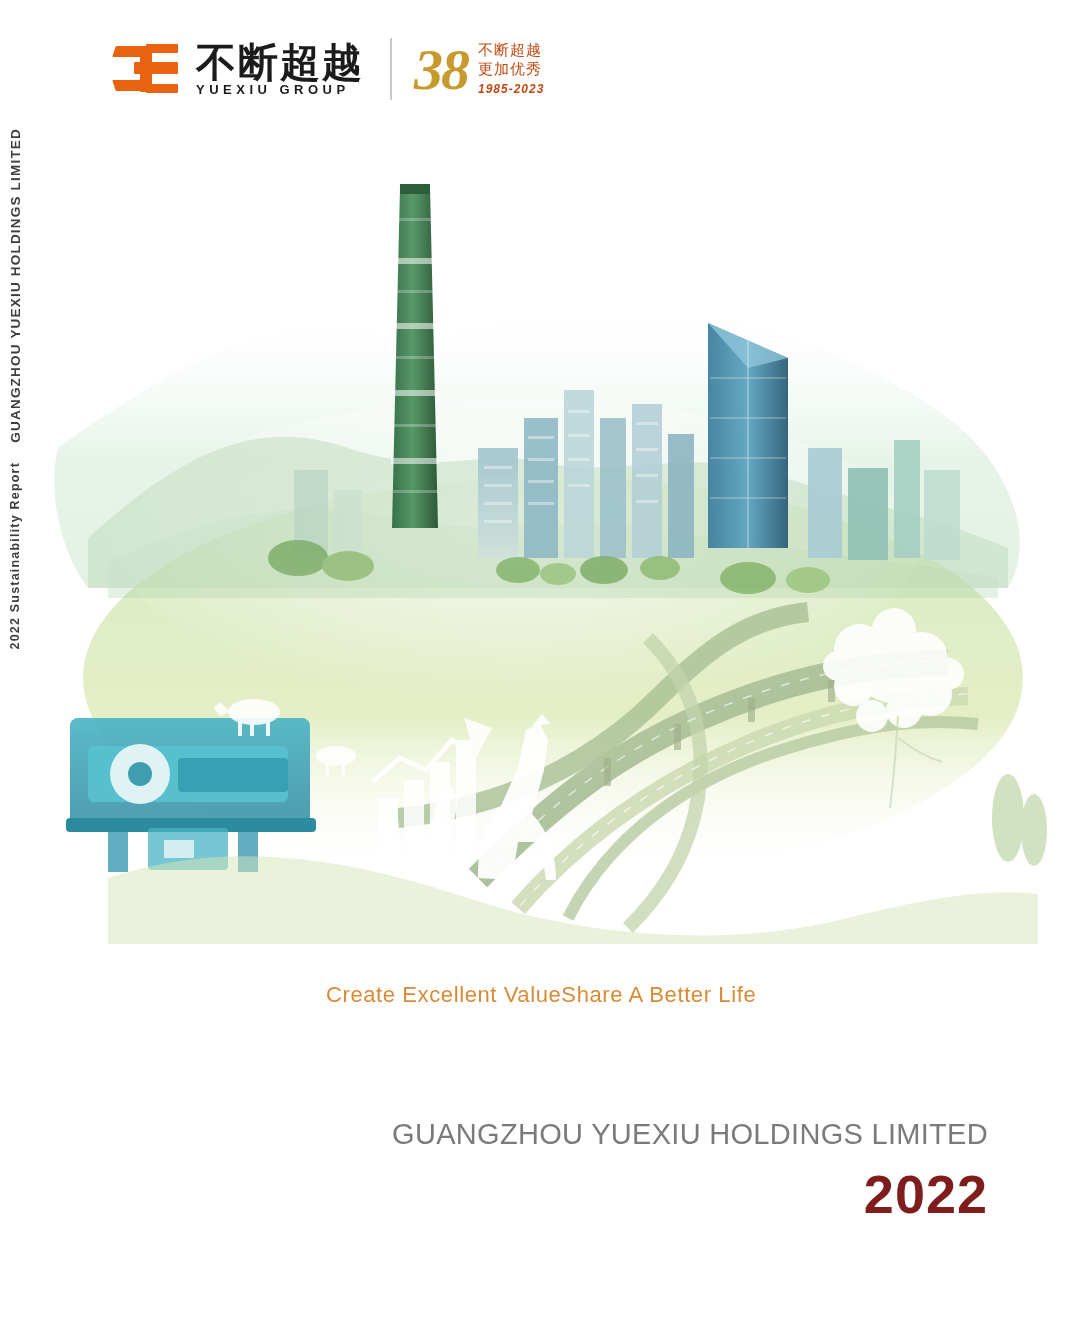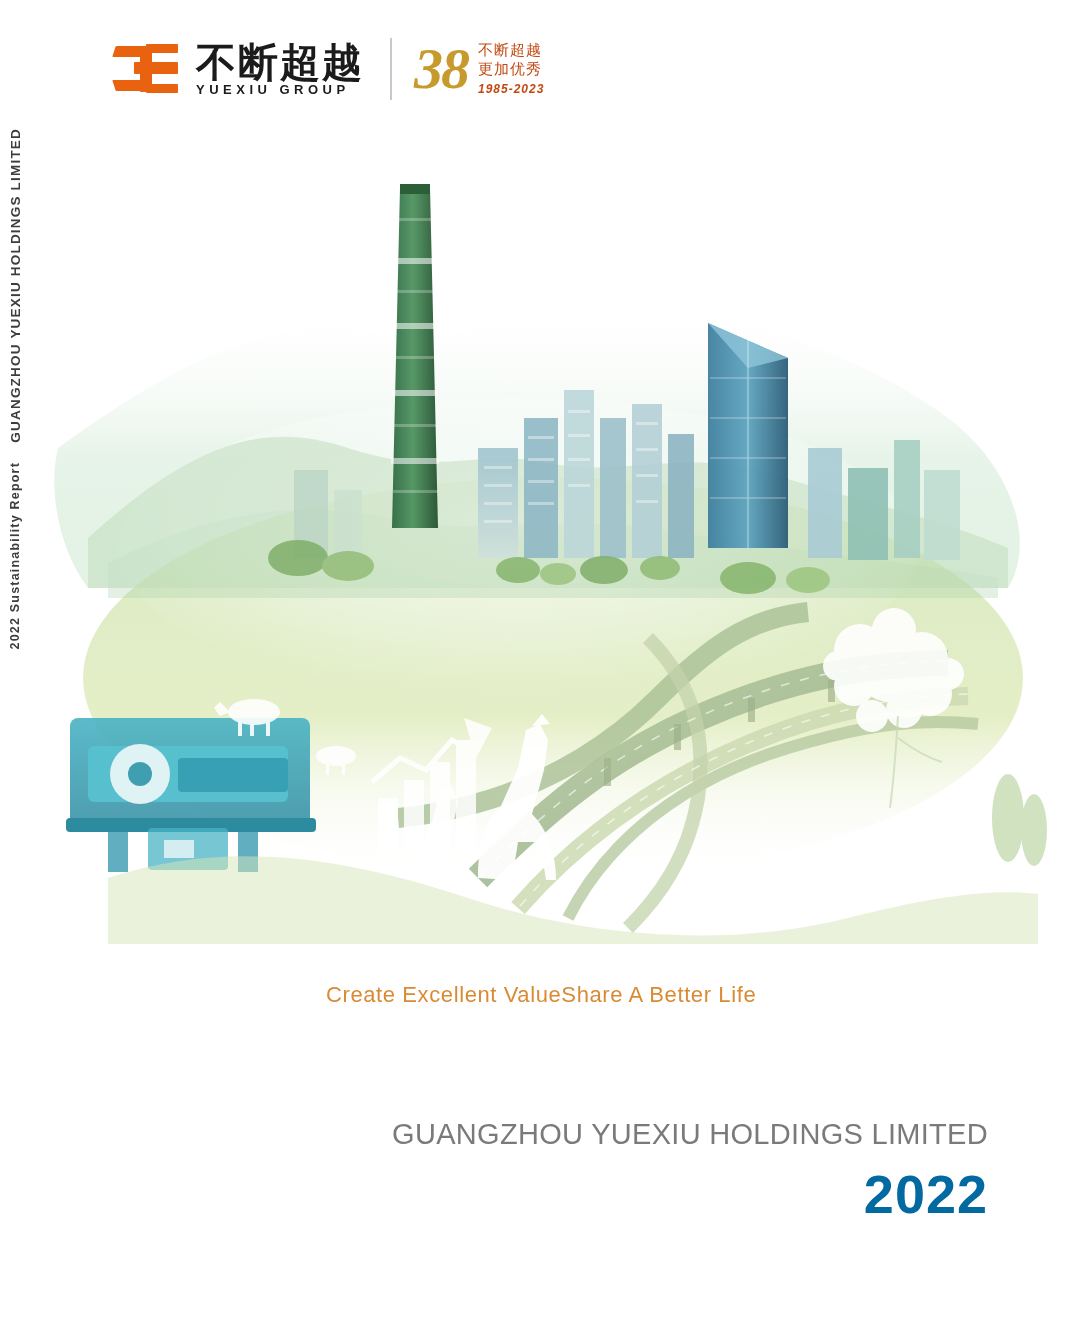--- a/index.html
+++ b/index.html
@@ -87,21 +87,21 @@
     letter-spacing: 4.5px;
   }
   .logo-divider {
     width: 2px;
     height: 62px;
     background: #c9c9c9;
     margin: 0 22px 0 26px;
   }
   .anniv {
     display: flex;
-    align-items: flex-start;
+    align-items: flex-end;
   }
   .anniv-num {
     font-family: "Liberation Serif", serif;
     font-size: 58px;
     font-weight: bold;
     font-style: italic;
     color: #c79a2e;
     line-height: 0.95;
     letter-spacing: -2px;
   }
@@ -163,21 +163,21 @@
   .t-report {
     font-size: 45px;
     color: #2d2d2d;
     font-weight: bold;
     margin-top: 6px;
     letter-spacing: 0.2px;
     white-space: nowrap;
   }
   .t-year {
     font-size: 54px;
-    color: #0369a1;
+    color: #7f1d1d;
     font-weight: bold;
     margin-top: 12px;
     letter-spacing: 1px;
   }
 </style>
 </head>
 <body>
 
 <div class="spine">
   <div class="spine-text spine-company">GUANGZHOU YUEXIU HOLDINGS LIMITED</div>

